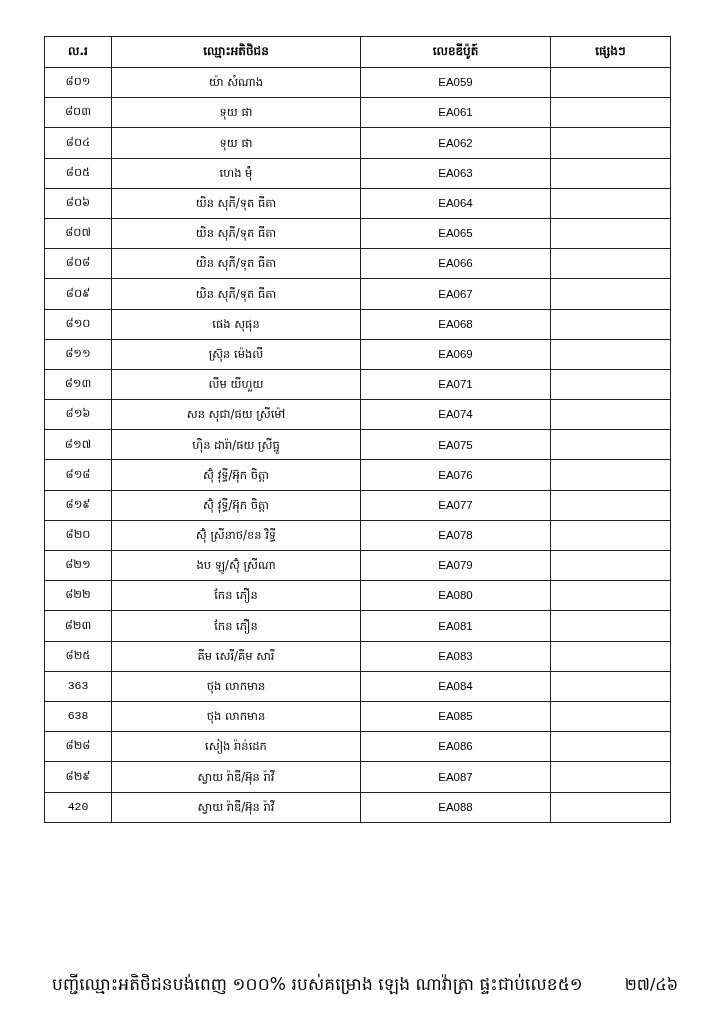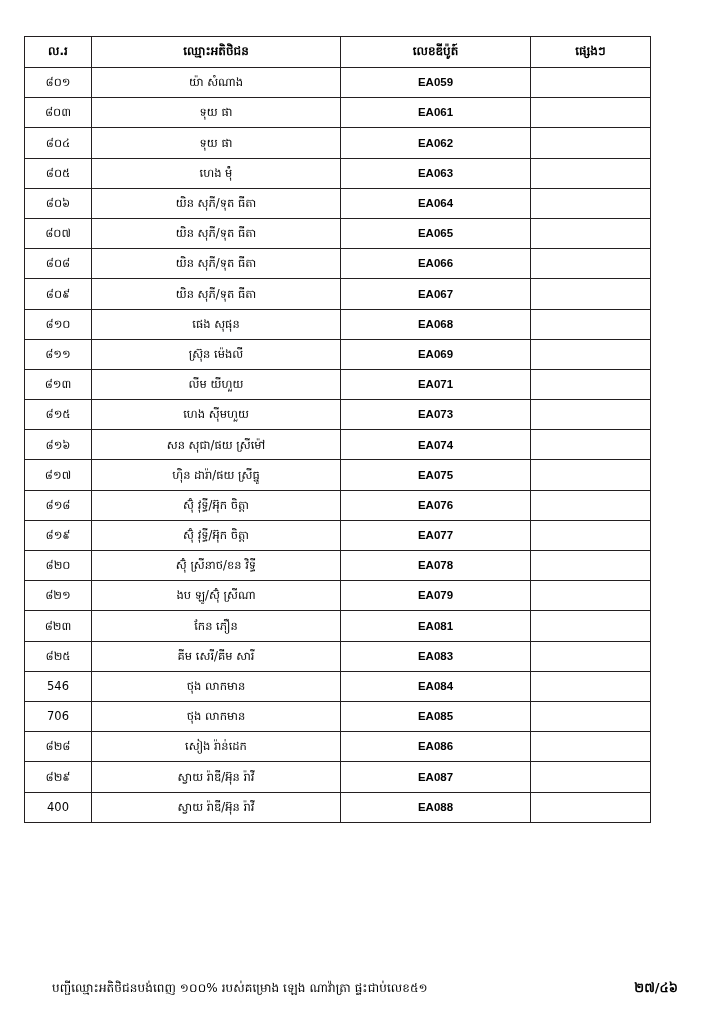--- a/index.html
+++ b/index.html
@@ -13,21 +13,21 @@
     font-family: "DejaVu Sans", "Liberation Sans", sans-serif;
     color: #000000;
     position: relative;
     overflow: hidden;
   }
   .page {
     position: relative;
     width: 724px;
     height: 1024px;
     box-sizing: border-box;
-    padding: 36px 46px 0 24px;
+    padding: 36px 46px 0 44px;
   }
   table.reg-table {
     width: 626px;
     border-collapse: collapse;
     table-layout: fixed;
   }
   table.reg-table th,
   table.reg-table td {
     border: 1px solid #231f20;
     padding: 0;
@@ -43,52 +43,52 @@
     height: 30px;
   }
   col.c-no    { width: 67px; }
   col.c-name  { width: 249px; }
   col.c-code  { width: 190px; }
   col.c-other { width: 120px; }
 
   td.cell-no {
     text-align: center;
     font-size: 12px;
+    font-family: Liberation Mono, monospace;
   }
   td.cell-name {
     text-align: left;
     padding-left: 13px;
     font-size: 12px;
   }
   td.cell-code {
     text-align: center;
     font-size: 11.5px;
     font-family: "Liberation Sans", sans-serif;
-    font-weight: bold;
   }
   td.cell-other {
     text-align: center;
   }
 
   .footer {
     position: absolute;
     left: 52px;
     right: 46px;
     bottom: 26px;
     display: flex;
     align-items: baseline;
     justify-content: space-between;
   }
   .footer-note {
-    font-size: 12px;
+    font-size: 17px;
     letter-spacing: 0.1px;
   }
   .footer-page {
-    font-size: 13px;
-    font-weight: bold;
+    font-size: 16px;
+    font-weight: normal;
     margin-left: 40px;
   }
 </style>
 </head>
 <body>
 
 <div class="page">
 
   <table class="reg-table">
     <colgroup>
@@ -166,26 +166,20 @@
           <td class="cell-code">EA069</td>
           <td class="cell-other"></td>
         </tr>
         <tr>
           <td class="cell-no">៨១៣</td>
           <td class="cell-name">លីម យីហួយ</td>
           <td class="cell-code">EA071</td>
           <td class="cell-other"></td>
         </tr>
         <tr>
-          <td class="cell-no">៨១៥</td>
-          <td class="cell-name">ហេង ស៊ីមហួយ</td>
-          <td class="cell-code">EA073</td>
-          <td class="cell-other"></td>
-        </tr>
-        <tr>
           <td class="cell-no">៨១៦</td>
           <td class="cell-name">សន សុជា/ផយ ស្រីម៉ៅ</td>
           <td class="cell-code">EA074</td>
           <td class="cell-other"></td>
         </tr>
         <tr>
           <td class="cell-no">៨១៧</td>
           <td class="cell-name">ហ៊ិន ដារ៉ា/ផយ ស្រីធ្នូ</td>
           <td class="cell-code">EA075</td>
           <td class="cell-other"></td>
@@ -208,57 +202,63 @@
           <td class="cell-code">EA078</td>
           <td class="cell-other"></td>
         </tr>
         <tr>
           <td class="cell-no">៨២១</td>
           <td class="cell-name">ងប ឡូ/ស៊ុំ ស្រីណា</td>
           <td class="cell-code">EA079</td>
           <td class="cell-other"></td>
         </tr>
         <tr>
+          <td class="cell-no">៨២២</td>
+          <td class="cell-name">កែន ភឿន</td>
+          <td class="cell-code">EA080</td>
+          <td class="cell-other"></td>
+        </tr>
+        <tr>
           <td class="cell-no">៨២៣</td>
           <td class="cell-name">កែន ភឿន</td>
           <td class="cell-code">EA081</td>
           <td class="cell-other"></td>
         </tr>
         <tr>
           <td class="cell-no">៨២៥</td>
           <td class="cell-name">គីម សេរី/គីម សារី</td>
           <td class="cell-code">EA083</td>
           <td class="cell-other"></td>
         </tr>
         <tr>
-          <td class="cell-no">546</td>
+          <td class="cell-no">363</td>
           <td class="cell-name">ថុង លាកមាន</td>
           <td class="cell-code">EA084</td>
           <td class="cell-other"></td>
         </tr>
         <tr>
-          <td class="cell-no">706</td>
+          <td class="cell-no">638</td>
           <td class="cell-name">ថុង លាកមាន</td>
           <td class="cell-code">EA085</td>
           <td class="cell-other"></td>
         </tr>
         <tr>
           <td class="cell-no">៨២៨</td>
           <td class="cell-name">សៀង រ៉ាន់ដេក</td>
           <td class="cell-code">EA086</td>
           <td class="cell-other"></td>
         </tr>
         <tr>
           <td class="cell-no">៨២៩</td>
           <td class="cell-name">ស្វាយ រ៉ាឌី/អ៊ុន រ៉ាវី</td>
           <td class="cell-code">EA087</td>
           <td class="cell-other"></td>
         </tr>
         <tr>
-          <td class="cell-no">400</td>
+          <td class="cell-no">420</td>
           <td class="cell-name">ស្វាយ រ៉ាឌី/អ៊ុន រ៉ាវី</td>
           <td class="cell-code">EA088</td>
           <td class="cell-other"></td>
         </tr>
       </tbody>
   </table>
 
   <div class="footer">
     <div class="footer-note">បញ្ជីឈ្មោះអតិថិជនបង់ពេញ ១០០% របស់គម្រោង ឡេង ណាវ៉ាត្រា ផ្ទះជាប់លេខ៥១</div>
     <div class="footer-page">២៧/៤៦</div>

